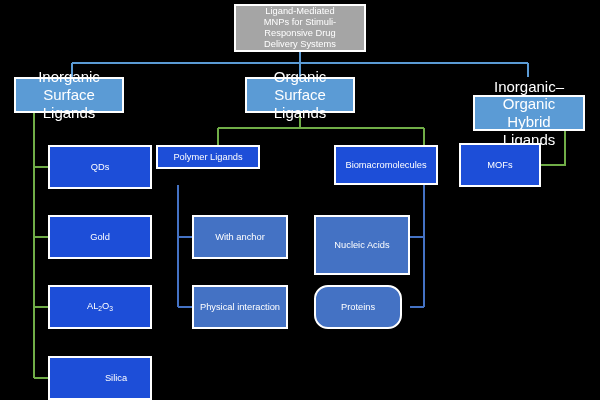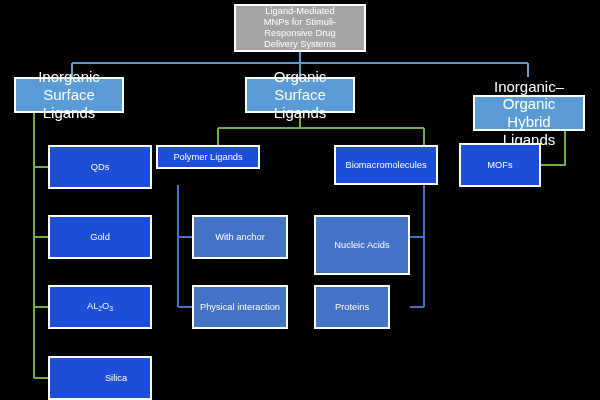--- a/index.html
+++ b/index.html
@@ -137,17 +137,17 @@
   </div>
 
   <div class="node blue" style="left:192px;top:285px;width:96px;height:44px;">
     <span>Physical interaction</span>
   </div>
 
   <div class="node blue" style="left:314px;top:215px;width:96px;height:60px;">
     <span>Nucleic Acids</span>
   </div>
 
-  <div class="node blue" style="left:314px;top:285px;width:76px;height:44px;">
+  <div class="node blue" style="left:314px;top:285px;width:88px;height:44px;border-radius:14px;">
     <span>Proteins</span>
   </div>
 
 </div>
 
 </body></html>

